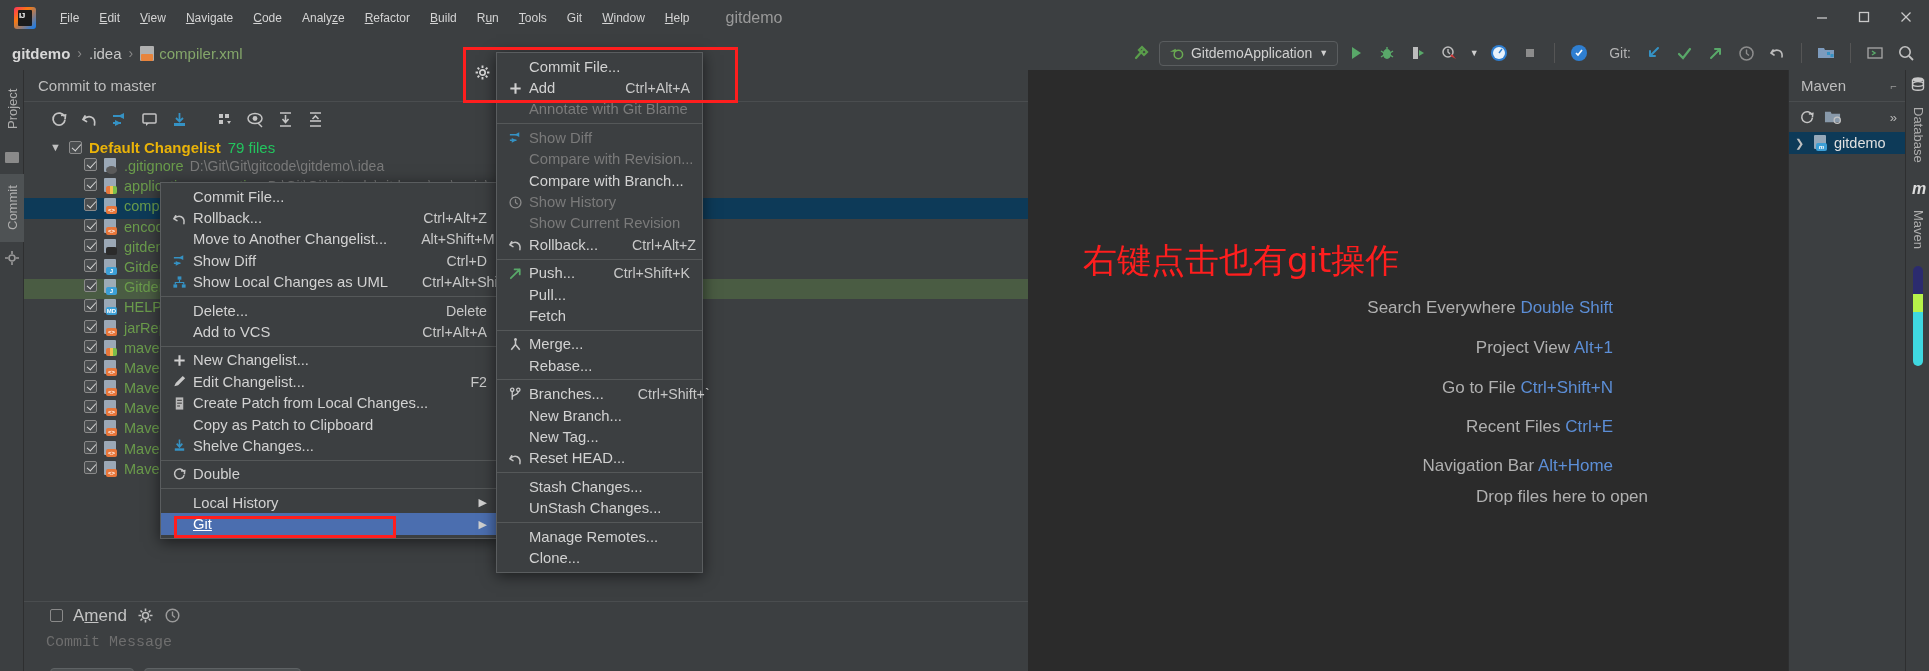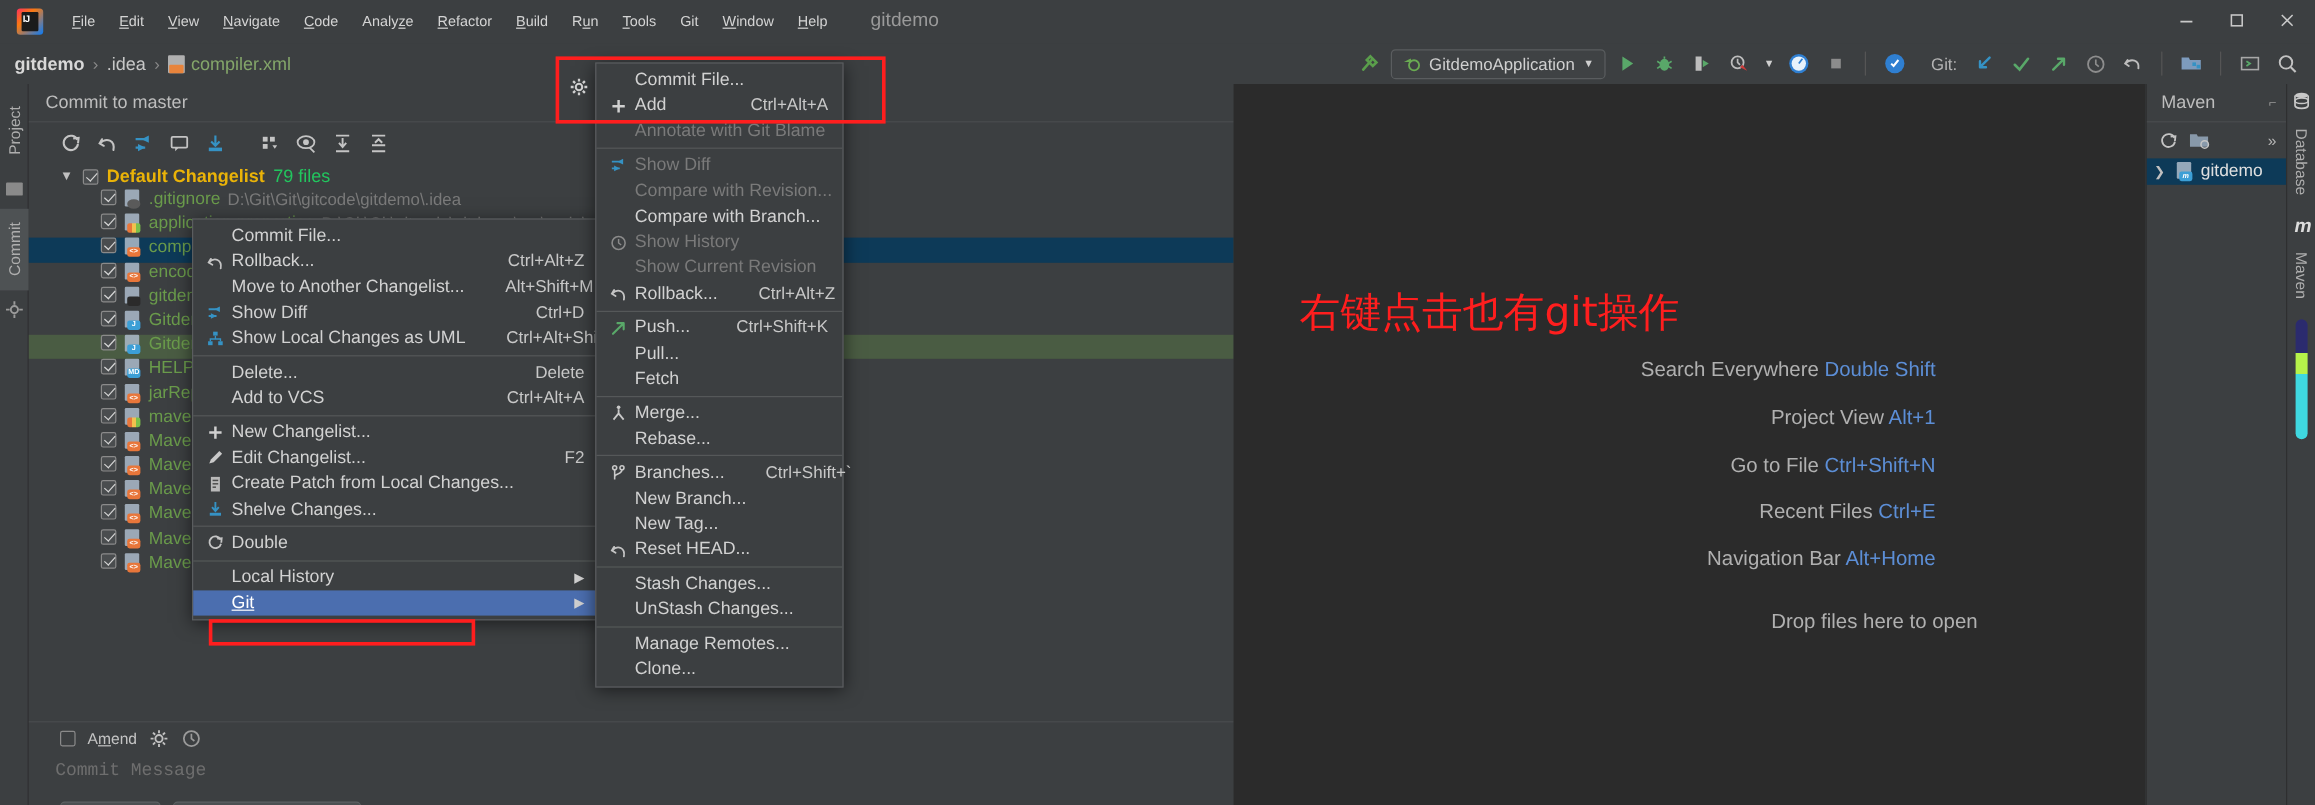--- a/index.html
+++ b/index.html
@@ -119,21 +119,21 @@
   .badge.md{ background:#3c9fd6; }
   .badge.prop{ background:linear-gradient(90deg,#e8763a 33%, #f2c14e 33% 66%, #7bbf4a 66%); }
   .badge.git{ background:#5a5a5a; border-radius:50%; }
   .badge.dark{ background:#2b2b2b; }
 
   
   .amendrow{
     position:absolute;left:24px;top:601px;width:1004px;height:28px;display:flex;align-items:center;gap:10px;padding-left:26px;
     border-top:1px solid #4a4d4f;
   }
-  .amendrow .lbl{ font-size:13px;color:#c4c4c4; }
+  .amendrow .lbl{ font-size:17px;color:#c4c4c4; }
   .msgbox{
     position:absolute;left:24px;top:629px;width:1004px;height:40px;
     font-family:"Liberation Mono", monospace;font-size:15px;color:#6e6e6e;padding:5px 22px;
   }
   .commitbtns{ position:absolute;left:24px;top:668px;width:1004px;height:34px;display:flex;gap:10px;padding-left:26px; }
   .btn{
     height:28px;min-width:84px;padding:0 14px;border:1px solid #5e6264;border-radius:4px;background:#4c5052;
     color:#d6d6d6;font-size:14.5px;display:flex;align-items:center;justify-content:center;
   }
 
@@ -603,21 +603,21 @@
   </div>
 
   <div class="editorbg">
     <div class="note-cn" style="left:55px;top:168px;">右键点击也有git操作</div>
     <div id="tips">
         <div class="tip" style="top: 228px; right: 175px;"><span>Search Everywhere</span><span class="key"> Double Shift</span></div>
         <div class="tip" style="top: 268px; right: 175px;"><span>Project View</span><span class="key"> Alt+1</span></div>
         <div class="tip" style="top: 308px; right: 175px;"><span>Go to File</span><span class="key"> Ctrl+Shift+N</span></div>
         <div class="tip" style="top: 347px; right: 175px;"><span>Recent Files</span><span class="key"> Ctrl+E</span></div>
         <div class="tip" style="top: 386px; right: 175px;"><span>Navigation Bar</span><span class="key"> Alt+Home</span></div>
-        <div class="tip" style="top: 438px; right: 140px;"><span>Drop files here to open</span></div>
+        <div class="tip" style="top: 417px; right: 140px;"><span>Drop files here to open</span></div>
       </div>
   </div>
 
   <div class="mavenwin">
     <div class="mv-title">
       <span>Maven</span>
       <span style="color:#9a9a9a;font-size:11px;">⌐</span>
     </div>
     <div class="mv-toolbar">
       <span>
@@ -734,20 +734,24 @@
           <svg width="15" height="15" viewBox="0 0 16 16">
             <rect x="4" y="1.5" width="8" height="13" fill="#b9b9b9"></rect>
             <rect x="5.5" y="4" width="5" height="1.3" fill="#4d4d4d"></rect>
             <rect x="5.5" y="7" width="5" height="1.3" fill="#4d4d4d"></rect>
             <rect x="5.5" y="10" width="3" height="1.3" fill="#4d4d4d"></rect>
           </svg>
         </span>
         <span class="mlabel">Create Patch from Local Changes...</span>
       </div>
       <div class="mrow">
+        <span class="mi"></span>
+        <span class="mlabel">Copy as Patch to Clipboard</span>
+      </div>
+      <div class="mrow">
         <span class="mi">
           <svg width="15" height="15" viewBox="0 0 16 16">
             <path d="M8 1.5 L8 9 M5 6 L8 9.5 L11 6" stroke="#3592c4" stroke-width="1.7" fill="none"></path>
             <rect x="3" y="11" width="10" height="2.6" fill="#3592c4"></rect>
           </svg>
         </span>
         <span class="mlabel">Shelve Changes...</span>
       </div>
       <div class="msepline"></div>
       <div class="mrow">

